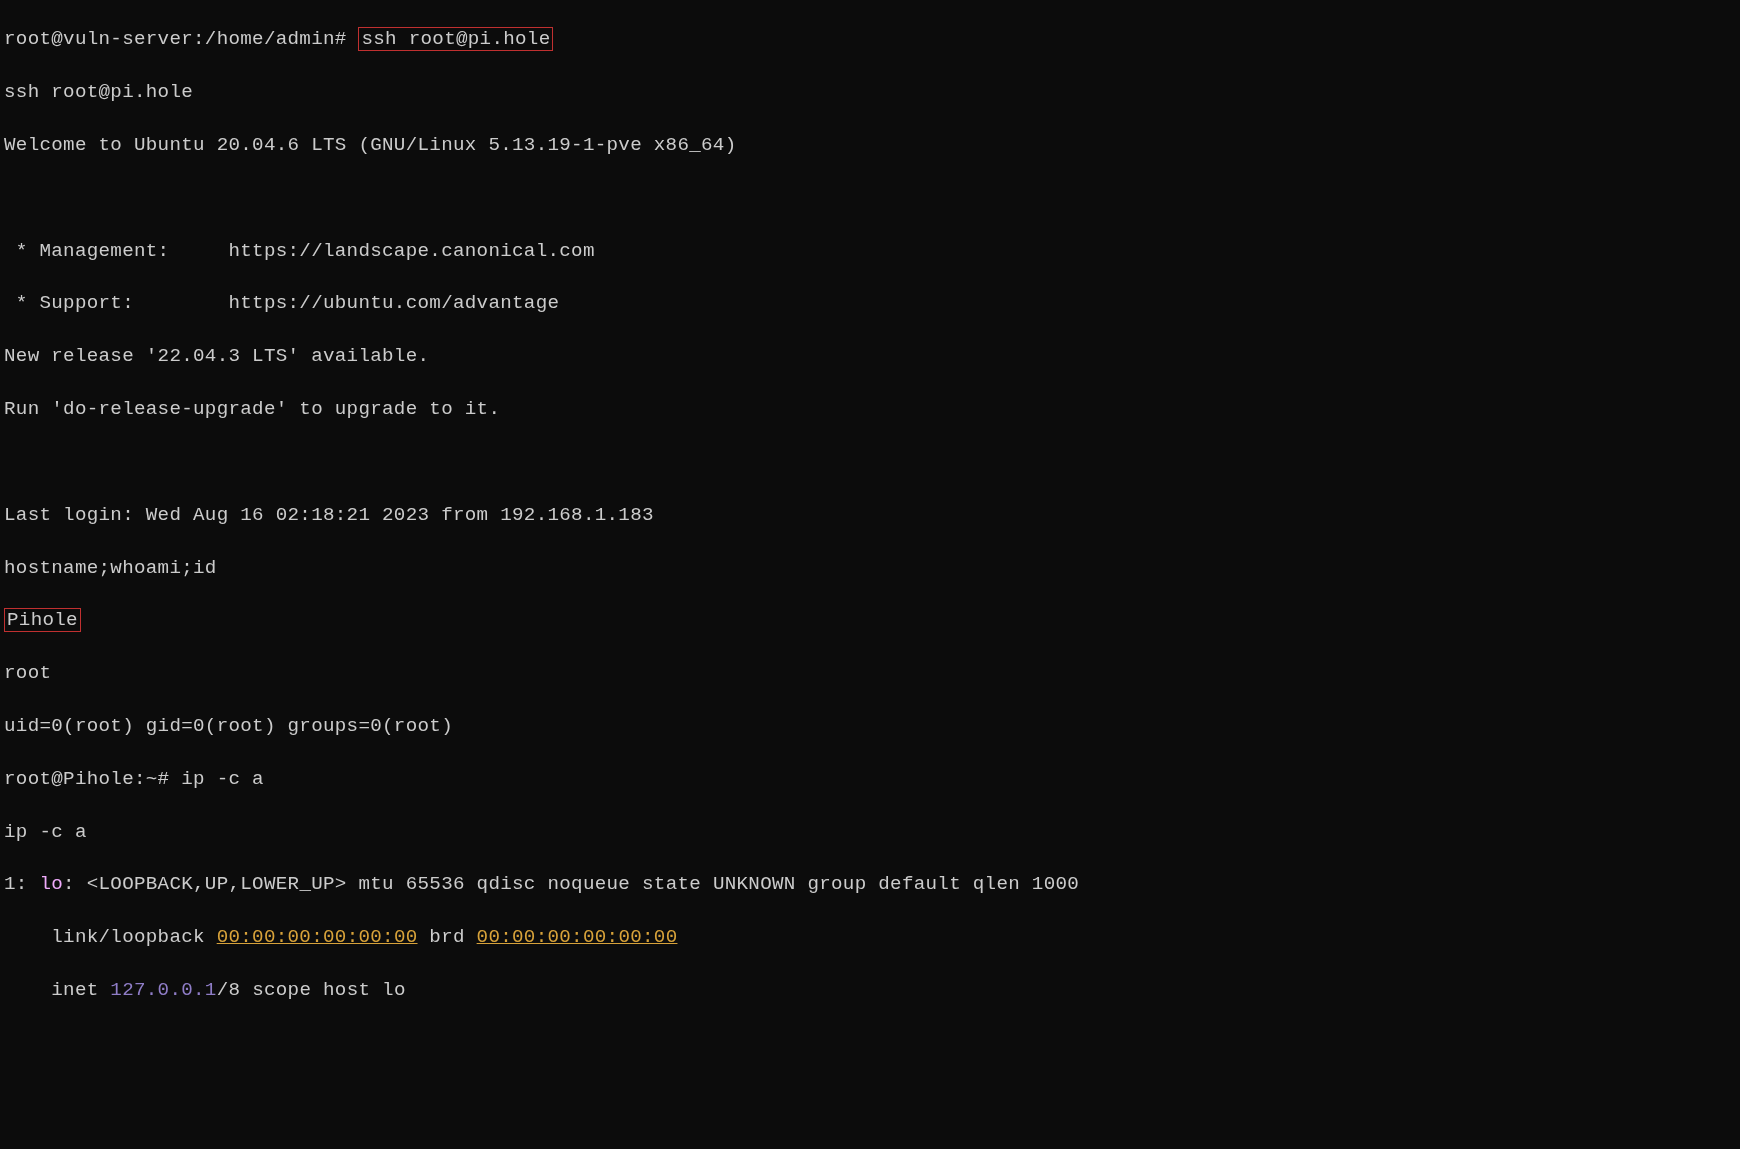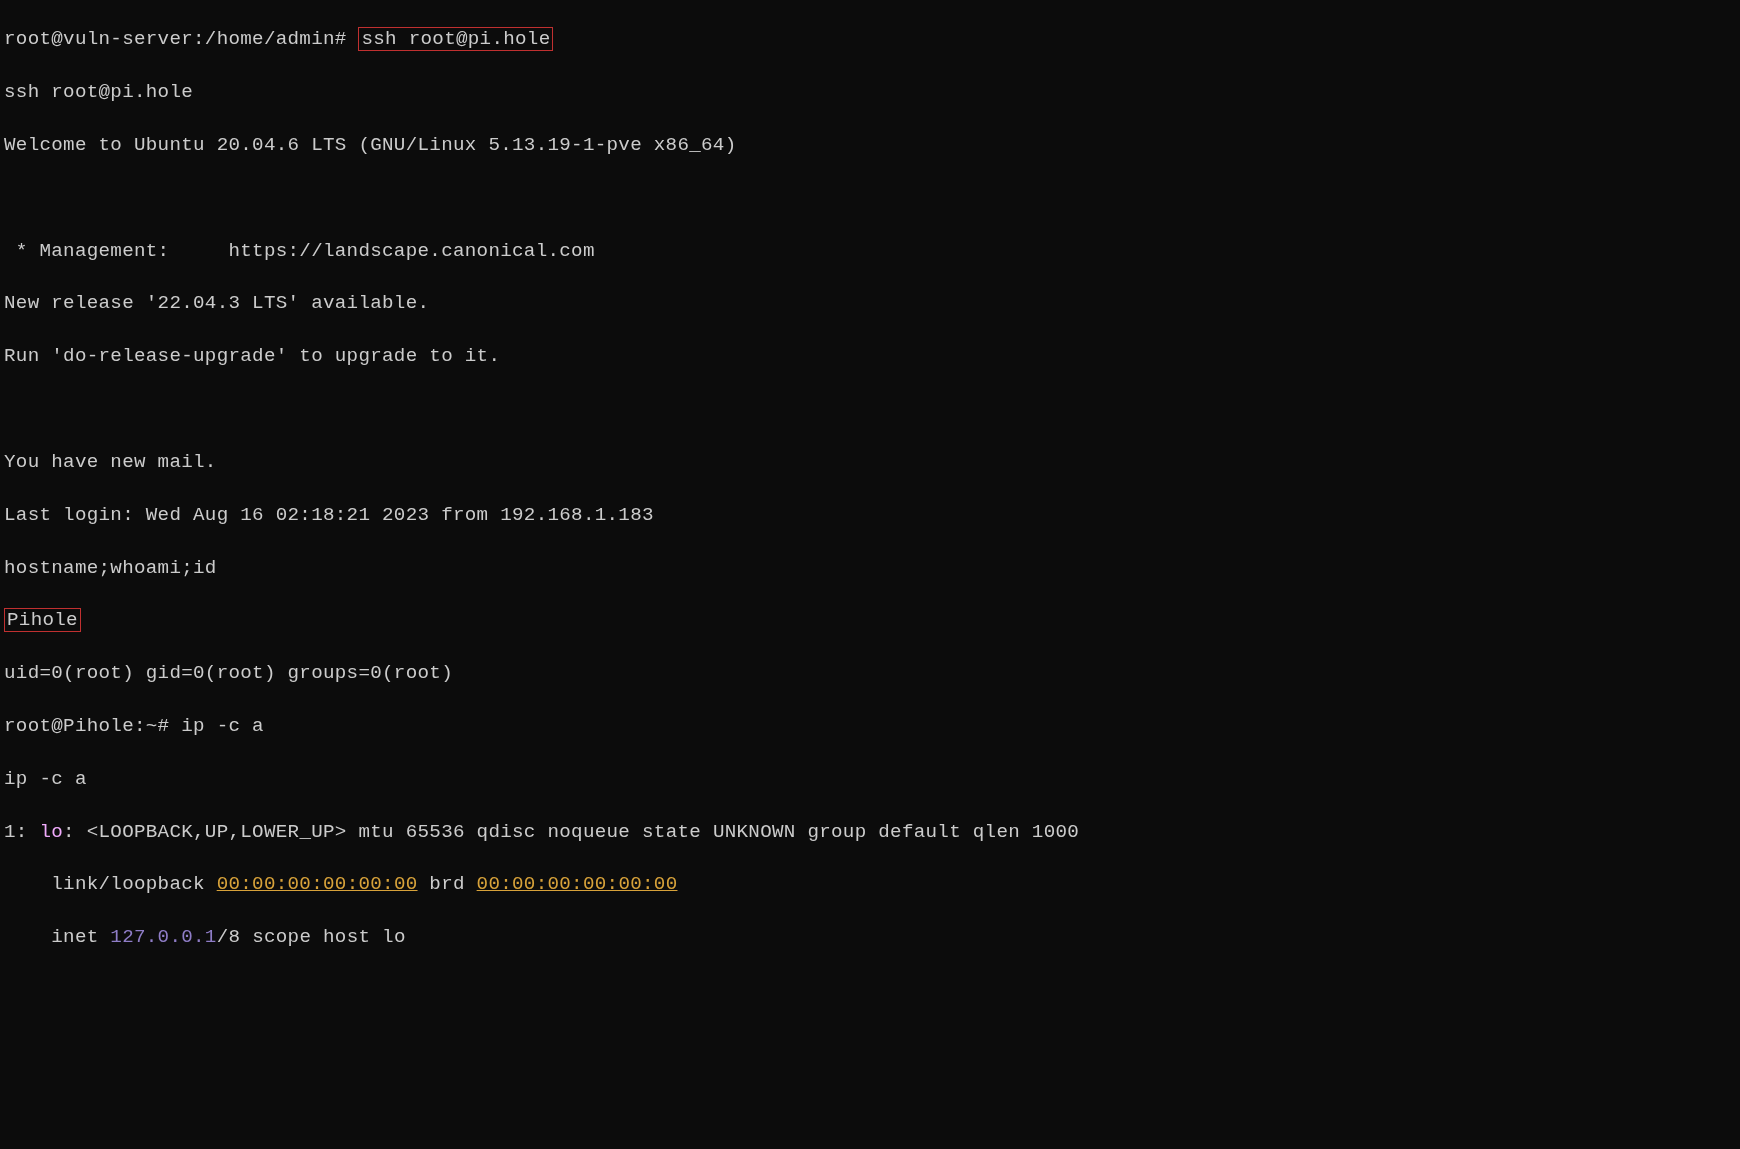--- a/index.html
+++ b/index.html
@@ -12,27 +12,28 @@
 </style>
 </head>
 <body>
 
 <div class="term">
 <div class="line"><span>root@vuln-server:/home/admin# </span><span class="hbox">ssh root@pi.hole</span></div>
 <div class="line">ssh root@pi.hole</div>
 <div class="line">Welcome to Ubuntu 20.04.6 LTS (GNU/Linux 5.13.19-1-pve x86_64)</div>
 <div class="line"> </div>
 <div class="line"> * Management:     https://landscape.canonical.com</div>
+<div class="line"> * Support:        https://ubuntu.com/advantage</div>
 <div class="line">New release '22.04.3 LTS' available.</div>
 <div class="line">Run 'do-release-upgrade' to upgrade to it.</div>
 <div class="line"> </div>
-<div class="line">You have new mail.</div>
 <div class="line">Last login: Wed Aug 16 02:18:21 2023 from 192.168.1.183</div>
 <div class="line">hostname;whoami;id</div>
 <div class="line"><span class="hbox">Pihole</span></div>
+<div class="line">root</div>
 <div class="line">uid=0(root) gid=0(root) groups=0(root)</div>
 <div class="line"><span>root@Pihole:~# </span><span>ip -c a</span></div>
 <div class="line">ip -c a</div>
 <div class="line"><span>1: </span><span class="cyan">lo</span><span>: &lt;LOOPBACK,UP,LOWER_UP&gt; mtu 65536 qdisc noqueue state UNKNOWN group default qlen 1000</span></div>
 <div class="line"><span>    link/loopback </span><span class="yel">00:00:00:00:00:00</span><span> brd </span><span class="yel">00:00:00:00:00:00</span></div>
 <div class="line"><span>    inet </span><span class="mag">127.0.0.1</span><span>/8 scope host lo</span></div>
 
 
 
 

